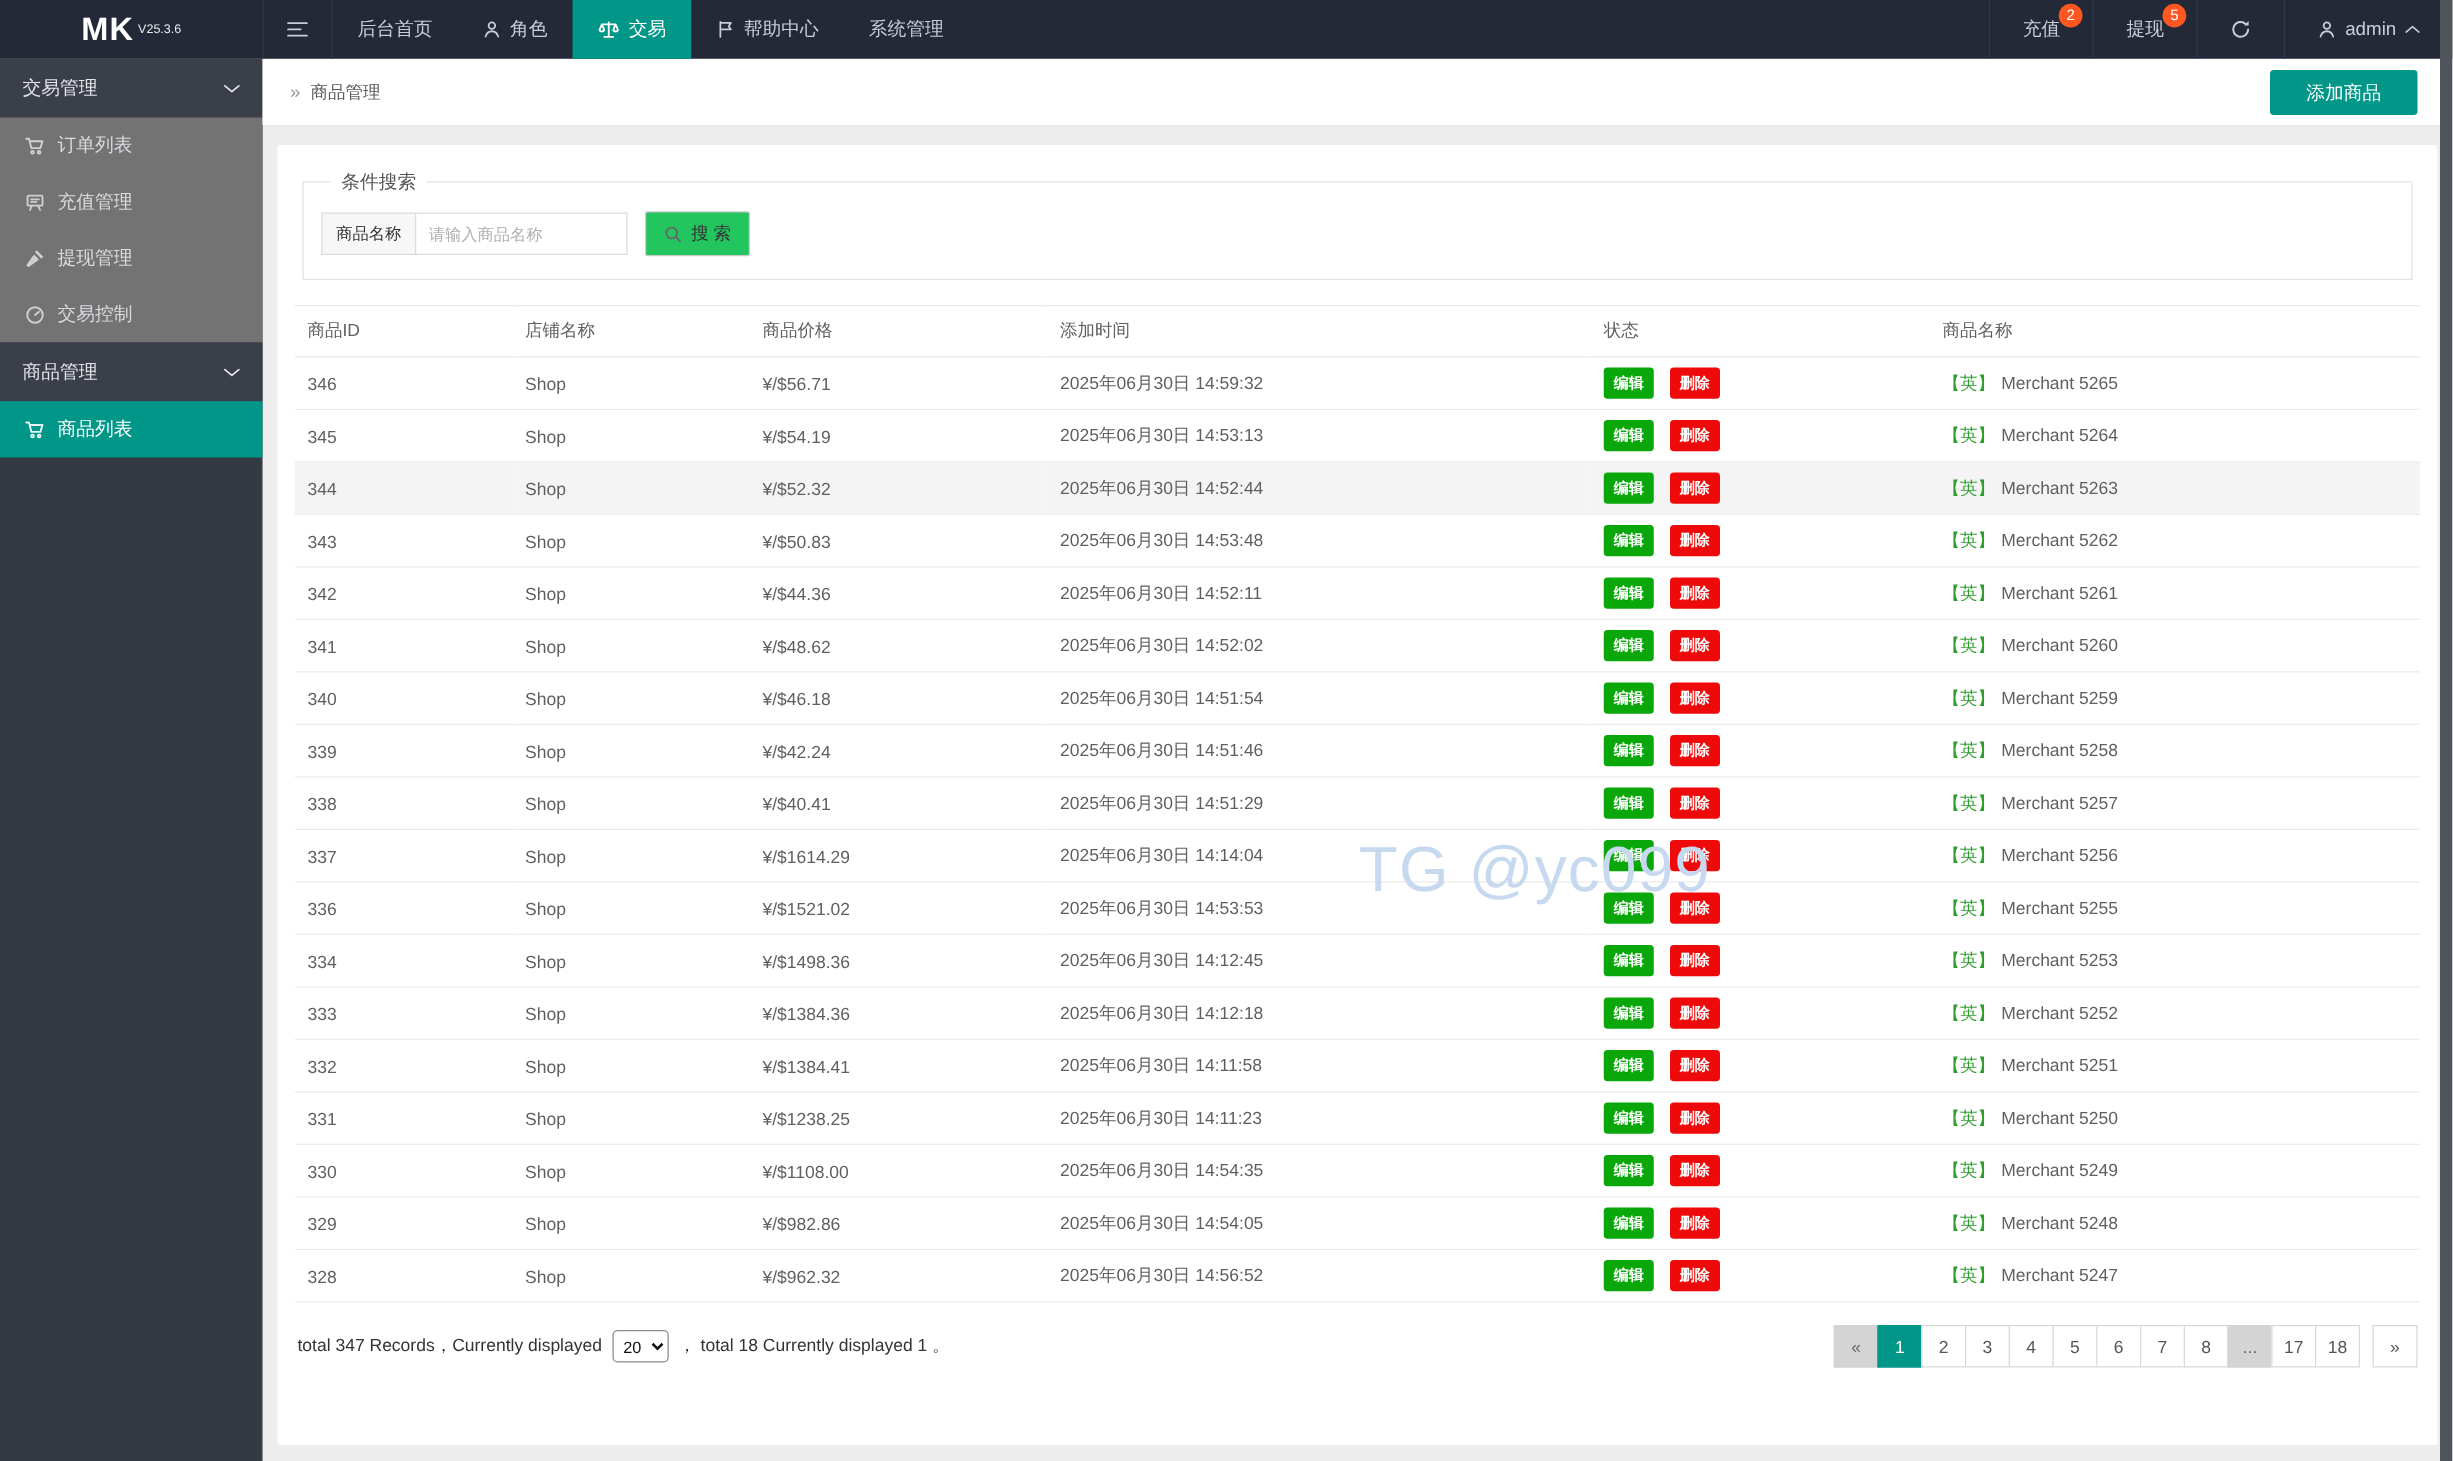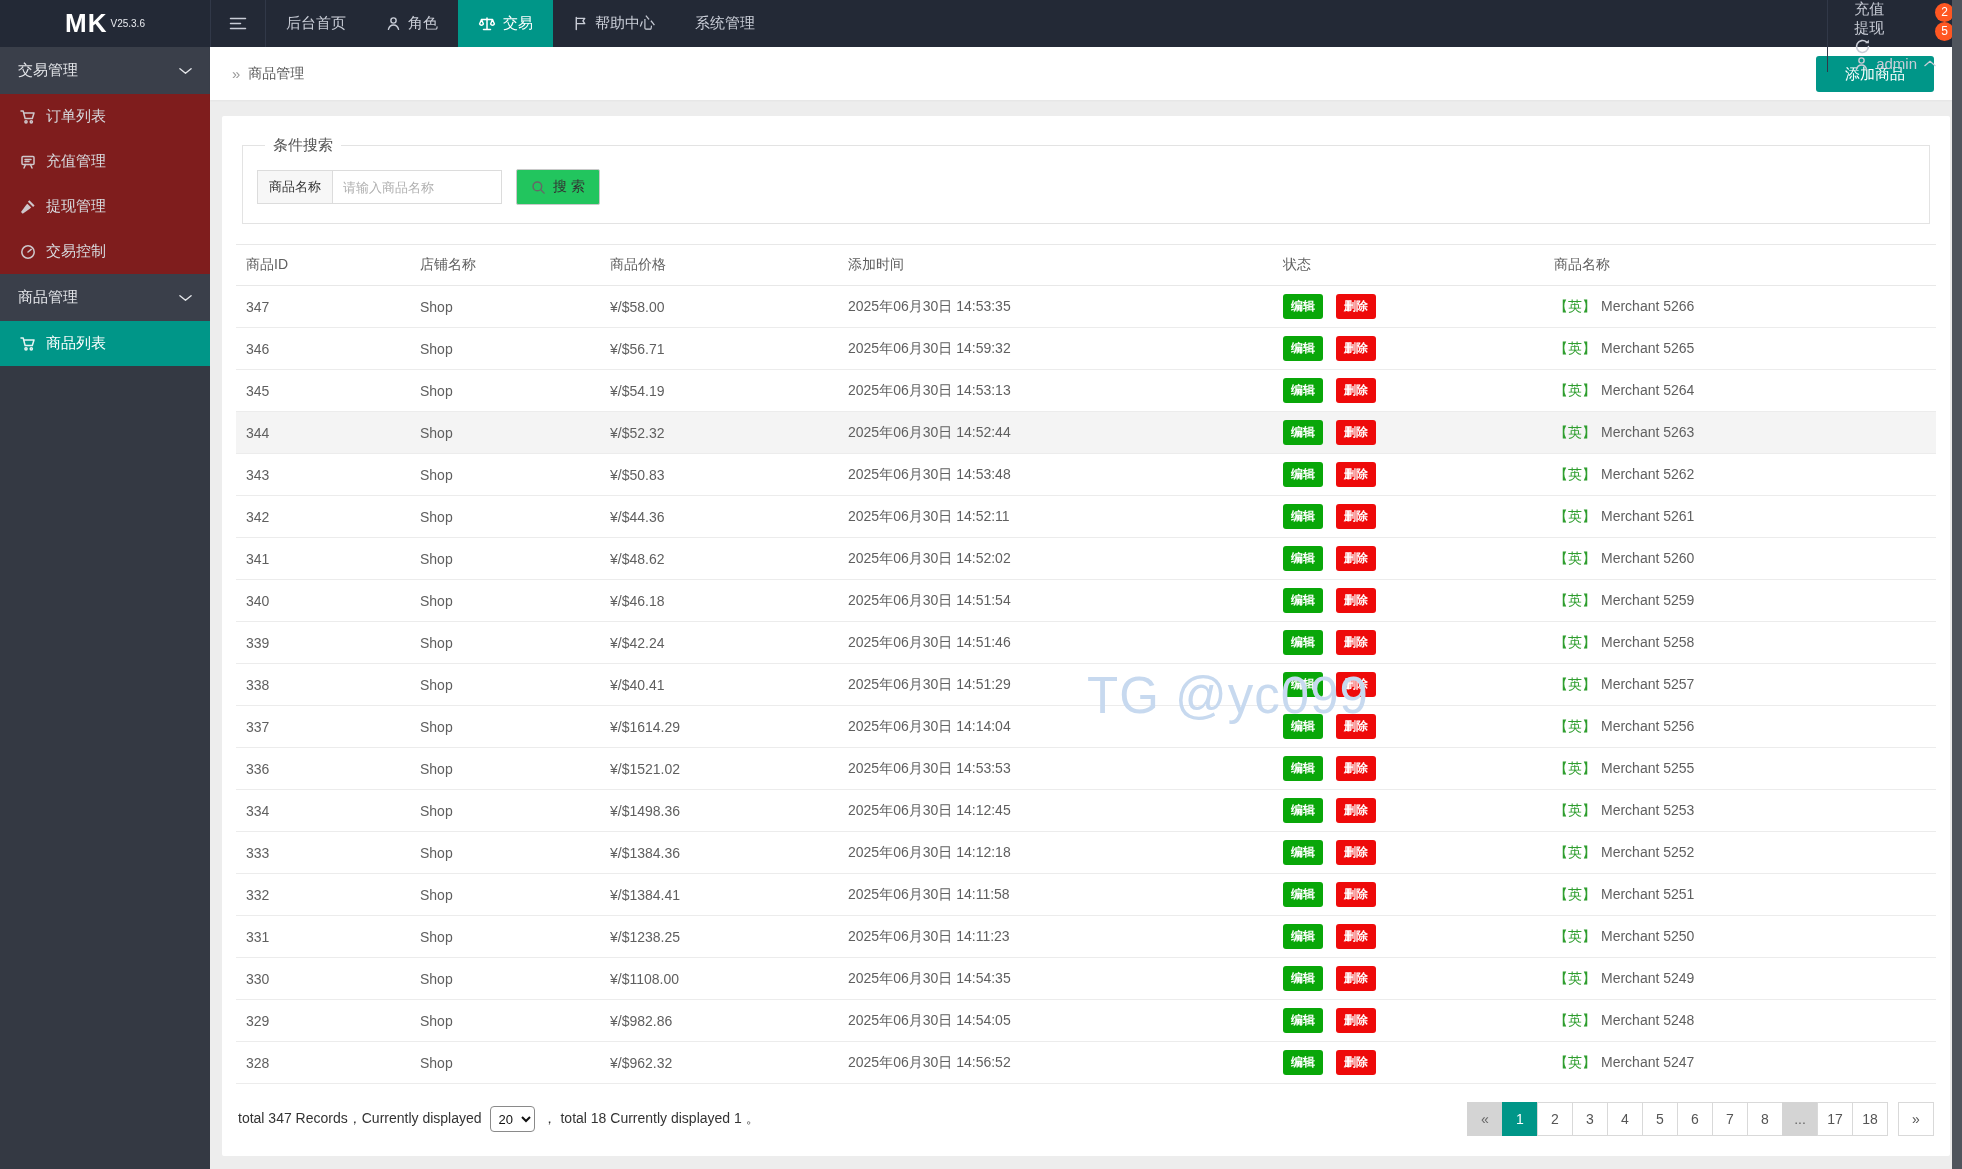--- a/index.html
+++ b/index.html
@@ -7,34 +7,34 @@
   body { font-family:"Liberation Sans","DejaVu Sans",sans-serif; background:#ededed; position:relative; color:#555; }
 
   
   .topbar { position:absolute; top:0; left:0; width:1962px; height:47px; background:#232936; display:flex; align-items:stretch; color:#c9cdd7; z-index:20; }
   .logo { width:210px; display:flex; align-items:center; justify-content:center; color:#fff; }
   .logo b { font-size:26px; font-weight:bold; letter-spacing:1px; }
   .logo sup { font-size:10px; margin-left:3px; color:#e8eaef; }
   .tb-btn { display:flex; align-items:center; gap:7px; padding:0 20px; font-size:15px; cursor:pointer; position:relative; }
   .tb-burger { border-left:1px solid #313848; border-right:1px solid #313848; padding:0 18px; }
   .tb-btn.active { background:#009688; color:#fff; }
-  .tb-right { margin-left:auto; display:flex; align-items:stretch;flex-direction:column; }
+  .tb-right { margin-left:auto; display:flex; align-items:stretch; }
   .tb-right .tb-btn { border-left:1px solid #313848; padding:0 26px; }
   .badge { position:absolute; top:3px; right:8px; min-width:19px; height:19px; line-height:19px; border-radius:50%; background:#ff5722; color:#fff; font-size:12px; text-align:center; }
   .icon { display:inline-flex; }
   .icon svg { stroke:currentColor; fill:none; stroke-width:1.5; stroke-linecap:round; stroke-linejoin:round; }
   .icon.filled svg { fill:currentColor; stroke:none; }
 
   
   .layout { position:absolute; top:47px; left:0; right:0; bottom:0; display:flex; }
 
   
   .sidebar { width:210px; background:#343943; flex:none; }
   .side-group { height:47px; display:flex; align-items:center; justify-content:space-between; padding:0 18px; background:#3a3f4a; color:#e3e5e9; font-size:15px; cursor:pointer; }
-  .side-sub { background:#7f1d1d; }
+  .side-sub { background:#737373; }
   .side-item { height:45px; display:flex; align-items:center; gap:10px; padding-left:20px; color:#d7dade; font-size:15px; cursor:pointer; }
   .side-item .icon { opacity:.9; }
   .side-item.active { background:#009688; color:#fff; }
 
   
   .main { flex:1; display:flex; flex-direction:column; min-width:0; }
   .crumbbar { height:53px; background:#fff; display:flex; align-items:center; padding:0 28px 0 22px; position:relative; box-shadow:0 1px 2px rgba(0,0,0,.04); }
   .crumb { font-size:14px; color:#5a5a5a; display:flex; align-items:center; gap:8px; }
   .crumb .chev { color:#9a9a9a; font-size:15px; }
   .add-btn { position:absolute; right:28px; top:9px; height:36px; padding:0 29px; background:#009688; color:#fff; border:none; border-radius:3px; font-size:15px; cursor:pointer; font-family:inherit; }
@@ -270,33 +270,20 @@
             <tr>
               <th>商品ID</th>
               <th>店铺名称</th>
               <th>商品价格</th>
               <th>添加时间</th>
               <th>状态</th>
               <th>商品名称</th>
             </tr>
           </thead>
           <tbody>
-              <tr>
-    <td>347</td>
-    <td>Shop</td>
-    <td>¥/$58.00</td>
-    <td>2025年06月30日 14:53:35</td>
-    <td>
-      <button class="btn-edit">编辑</button>
-      <button class="btn-del">删除</button>
-    </td>
-    <td>
-      <span class="tag-lang">【英】</span><span>Merchant 5266</span>
-    </td>
-  </tr>
               <tr>
     <td>346</td>
     <td>Shop</td>
     <td>¥/$56.71</td>
     <td>2025年06月30日 14:59:32</td>
     <td>
       <button class="btn-edit">编辑</button>
       <button class="btn-del">删除</button>
     </td>
     <td>

